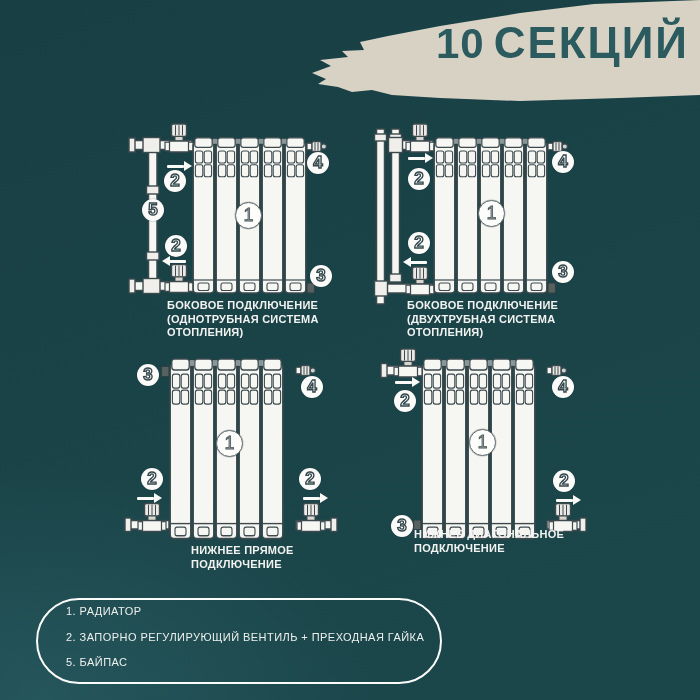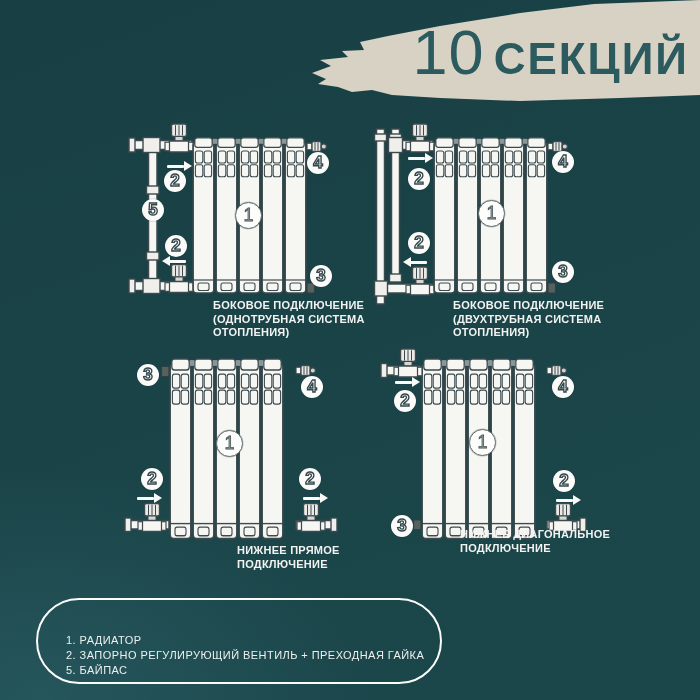--- a/index.html
+++ b/index.html
@@ -12,21 +12,21 @@
   }
   svg{display:block}
   .abs{position:absolute}
 
   
   .brush-svg{position:absolute;left:0;top:0;pointer-events:none}
   .title{
     position:absolute;top:21px;right:11px;display:flex;align-items:baseline;
     color:#2b5a5f;line-height:1;white-space:nowrap;
   }
-  .title .num{font-size:63px;font-weight:400;letter-spacing:1px;}
+  .title .num{font-size:42px;font-weight:700;letter-spacing:1px;}
   .title .word{font-size:44px;font-weight:700;letter-spacing:2px;margin-left:9px;}
 
   
   .art{position:absolute;left:0;top:0;pointer-events:none}
   .pipe{fill:#f6f6f3;stroke:#3c4a4e;stroke-width:1.5}
   .fit{fill:#f0efec;stroke:#3c4a4e;stroke-width:1.4}
   .plug{fill:#55625f;stroke:#333f43;stroke-width:1.2}
 
   
   .callout{
@@ -45,29 +45,29 @@
 
   
   .arr{position:absolute;width:17px;height:2.8px;background:#fafaf8;border-radius:1px}
   .arr::after{content:"";position:absolute;top:-4.1px;border-top:5.5px solid transparent;border-bottom:5.5px solid transparent}
   .arr.r::after{right:-7.5px;border-left:8.5px solid #fafaf8}
   .arr.l::after{left:-7.5px;border-right:8.5px solid #fafaf8}
 
   
   .caption{
     position:absolute;color:#f2f3f1;font-size:11px;font-weight:700;
-    line-height:13.5px;letter-spacing:.25px;white-space:pre-line;text-transform:uppercase;margin-left:46px;
+    line-height:13.5px;letter-spacing:.25px;white-space:pre-line;text-transform:uppercase;
   }
 
   
   .legend{
     position:absolute;left:36px;top:598px;width:406px;height:86px;
     border:2px solid #fbfcfa;border-radius:46px;box-sizing:border-box;
-    display:flex;flex-direction:column;justify-content:flex-end;
-    padding:4px 20px 4px 28px;
+    display:flex;flex-direction:column;justify-content:space-between;
+    padding:4px 20px 12px 28px;
   }
   .legend-item{
     color:#eef0ee;font-size:11px;line-height:15px;letter-spacing:.45px;
     text-transform:uppercase;white-space:nowrap;
   }
 </style>
 </head>
 <body>
 
 <div class="stage">

